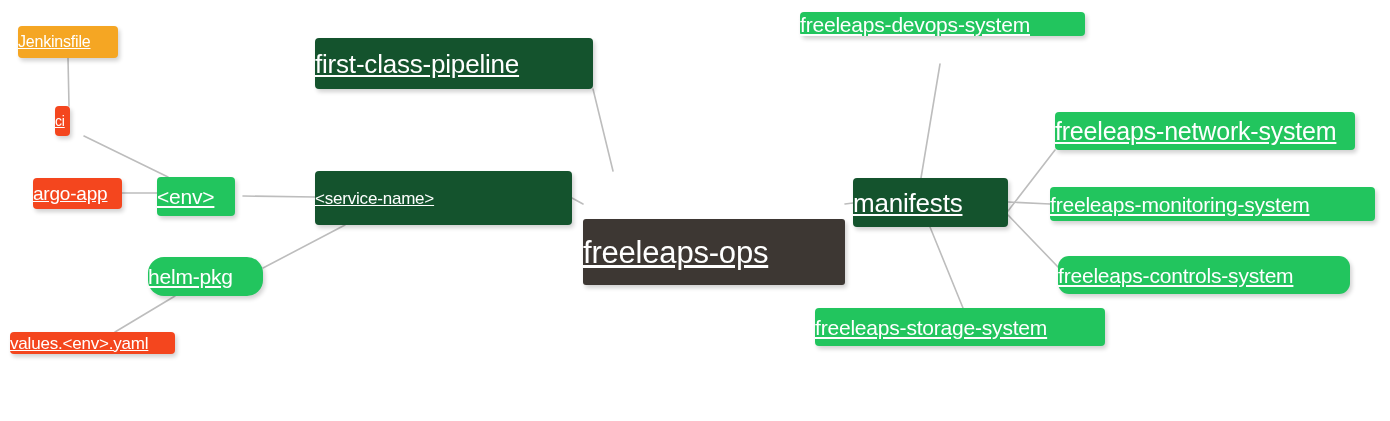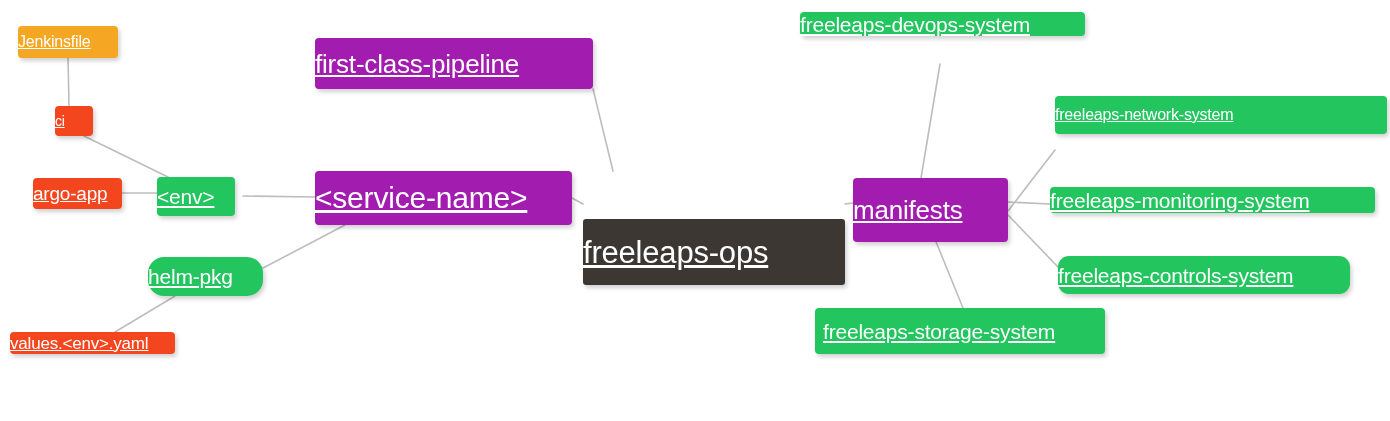--- a/index.html
+++ b/index.html
@@ -40,21 +40,21 @@
     box-shadow: 2px 3px 4px rgba(0,0,0,0.18);
     letter-spacing: -0.2px;
     z-index: 2;
     text-decoration: underline;
   }
   .node-root {
     background: #3d3733;
     border-radius: 3px;
     margin-top: 48px;
   }
-  .node-blue   { background: #a21caf; }
+  .node-blue   { background: #14532d; }
   .node-green  { background: #22c55e; }
   .node-red    { background: #f4461e; }
   .node-amber  { background: #f5a623; }
 </style>
 </head>
 <body>
 
 <div id="canvas" style="width: 1390px; height: 421px; background: rgb(255, 255, 255);">
   <svg id="edge-layer" viewBox="0 0 1390 421" xmlns="http://www.w3.org/2000/svg" width="1390" height="421">
       <path d="M 583 204 L 572 198" stroke="#bdbdbd" stroke-width="1.6" fill="none" stroke-linecap="round"></path>
@@ -69,56 +69,56 @@
       <path d="M 921 178 L 940 64" stroke="#bdbdbd" stroke-width="1.6" fill="none" stroke-linecap="round"></path>
       <path d="M 1008 211 L 1055 150" stroke="#bdbdbd" stroke-width="1.6" fill="none" stroke-linecap="round"></path>
       <path d="M 1008 202 L 1050 204" stroke="#bdbdbd" stroke-width="1.6" fill="none" stroke-linecap="round"></path>
       <path d="M 1008 215 L 1058 267" stroke="#bdbdbd" stroke-width="1.6" fill="none" stroke-linecap="round"></path>
       <path d="M 930 227 L 963 308" stroke="#bdbdbd" stroke-width="1.6" fill="none" stroke-linecap="round"></path>
     </svg>
   <div id="node-layer">
       <div class="node node-root" style="left: 583px; top: 171px; width: 262px; height: 66px; font-size: 31px;">
         <span>freeleaps-ops</span>
       </div>
-      <div class="node node-blue" style="left: 315px; top: 171px; width: 257px; height: 54px; font-size: 30px;">
+      <div class="node node-blue" style="left: 315px; top: 171px; width: 257px; height: 54px; font-size: 17px;">
         <span>&lt;service-name&gt;</span>
       </div>
       <div class="node node-blue" style="left: 315px; top: 38px; width: 278px; height: 51px; font-size: 26px;">
         <span>first-class-pipeline</span>
       </div>
-      <div class="node node-blue" style="left: 853px; top: 178px; width: 155px; height: 64px; font-size: 26px;">
+      <div class="node node-blue" style="left: 853px; top: 178px; width: 155px; height: 49px; font-size: 26px;">
         <span>manifests</span>
       </div>
       <div class="node node-green" style="left: 157px; top: 177px; width: 78px; height: 39px; font-size: 21px;">
         <span>&lt;env&gt;</span>
       </div>
       <div class="node node-green" style="left: 148px; top: 257px; width: 115px; height: 39px; font-size: 21px; border-radius: 16px;">
         <span>helm-pkg</span>
       </div>
-      <div class="node node-red" style="left: 55px; top: 106px; width: 38px; height: 30px; font-size: 14px;">
+      <div class="node node-red" style="left: 55px; top: 106px; width: 15px; height: 30px; font-size: 14px;">
         <span>ci</span>
       </div>
       <div class="node node-red" style="left: 33px; top: 178px; width: 89px; height: 31px; font-size: 19px;">
         <span>argo-app</span>
       </div>
       <div class="node node-red" style="left: 10px; top: 332px; width: 165px; height: 22px; font-size: 17px;">
         <span>values.&lt;env&gt;.yaml</span>
       </div>
       <div class="node node-amber" style="left: 18px; top: 26px; width: 100px; height: 32px; font-size: 16px;">
         <span>Jenkinsfile</span>
       </div>
       <div class="node node-green" style="left: 800px; top: 12px; width: 285px; height: 24px; font-size: 21px;">
         <span>freeleaps-devops-system</span>
       </div>
-      <div class="node node-green" style="left: 1055px; top: 96px; width: 332px; height: 38px; font-size: 16px;">
+      <div class="node node-green" style="left: 1055px; top: 112px; width: 300px; height: 38px; font-size: 25px;">
         <span>freeleaps-network-system</span>
       </div>
-      <div class="node node-green" style="left: 1050px; top: 187px; width: 325px; height: 26px; font-size: 21px;">
+      <div class="node node-green" style="left: 1050px; top: 187px; width: 325px; height: 34px; font-size: 21px;">
         <span>freeleaps-monitoring-system</span>
       </div>
       <div class="node node-green" style="left: 1058px; top: 256px; width: 292px; height: 38px; font-size: 21px; border-radius: 11px;">
         <span>freeleaps-controls-system</span>
       </div>
-      <div class="node node-green" style="left: 815px; top: 308px; width: 290px; height: 46px; font-size: 21px; padding-left: 8px;">
+      <div class="node node-green" style="left: 815px; top: 308px; width: 290px; height: 38px; font-size: 21px;">
         <span>freeleaps-storage-system</span>
       </div>
     </div>
 </div>
 
 </body></html>

